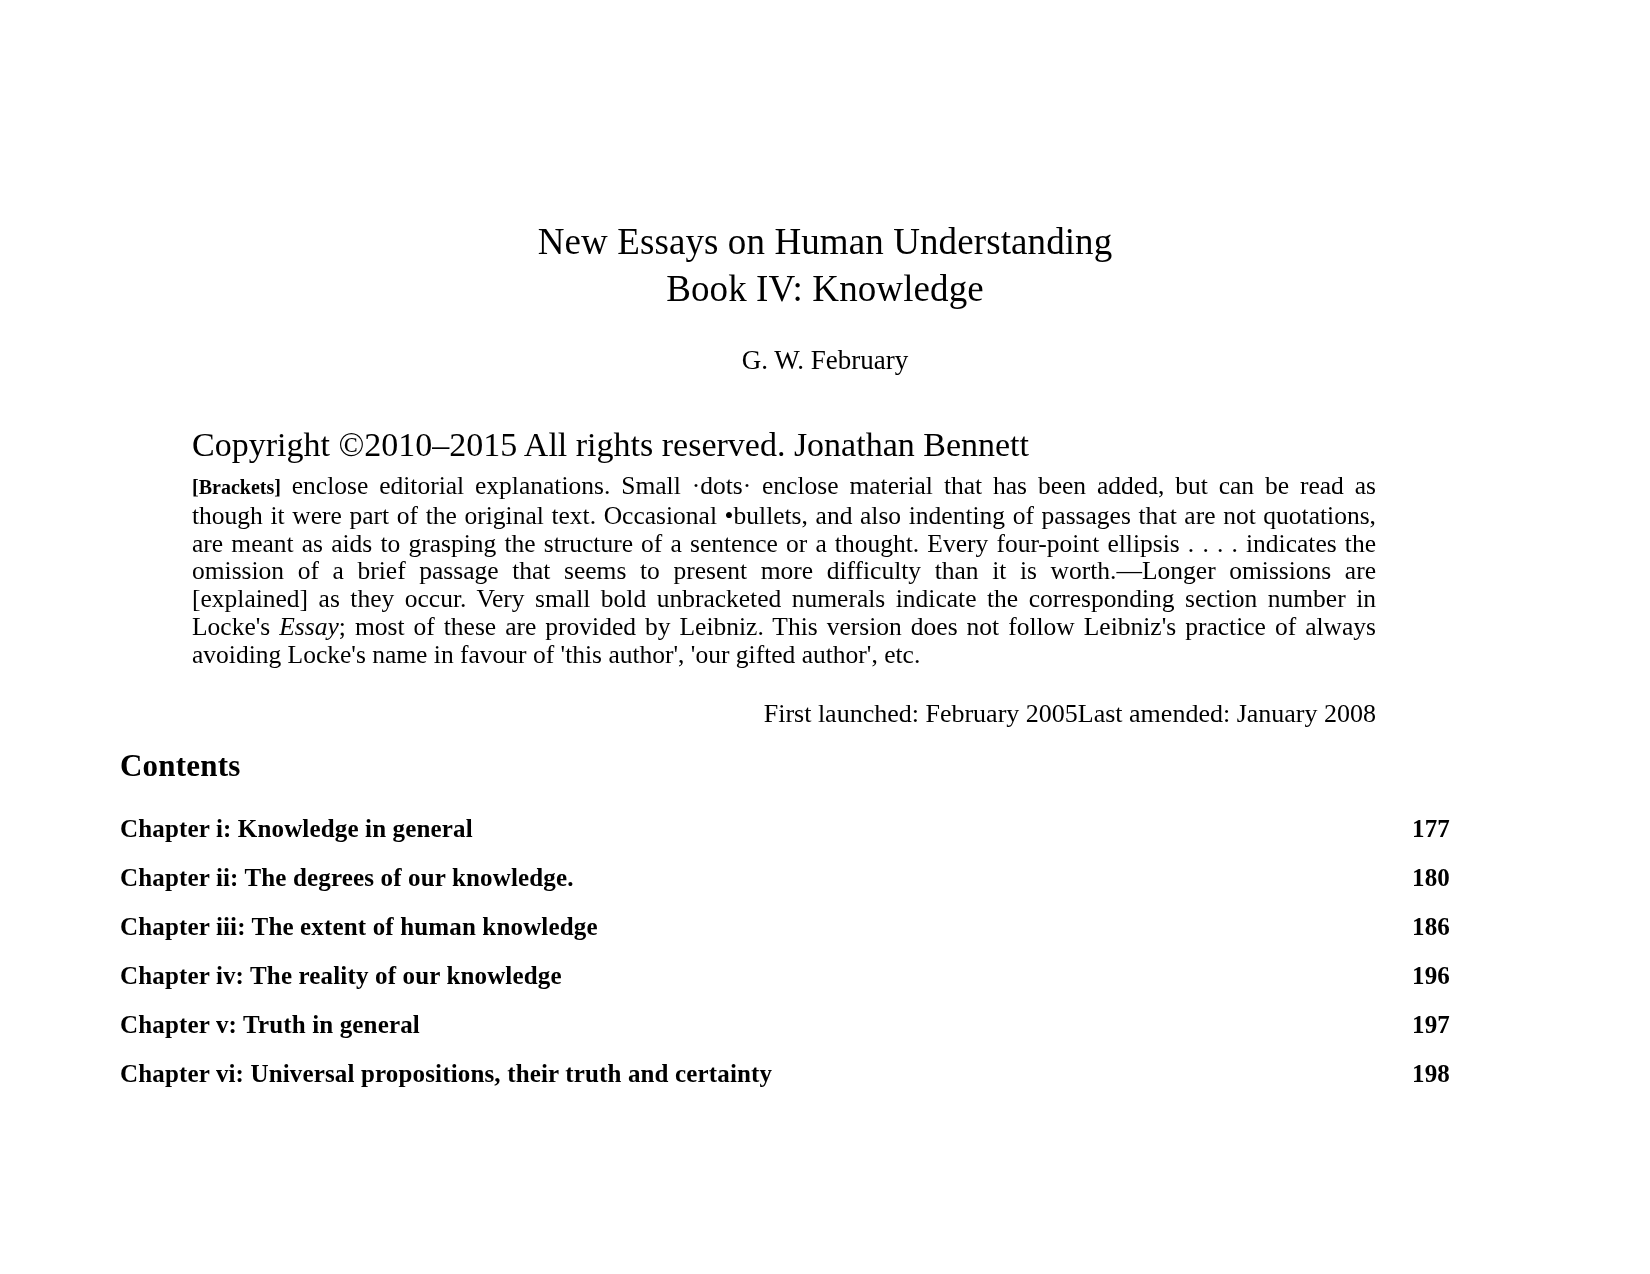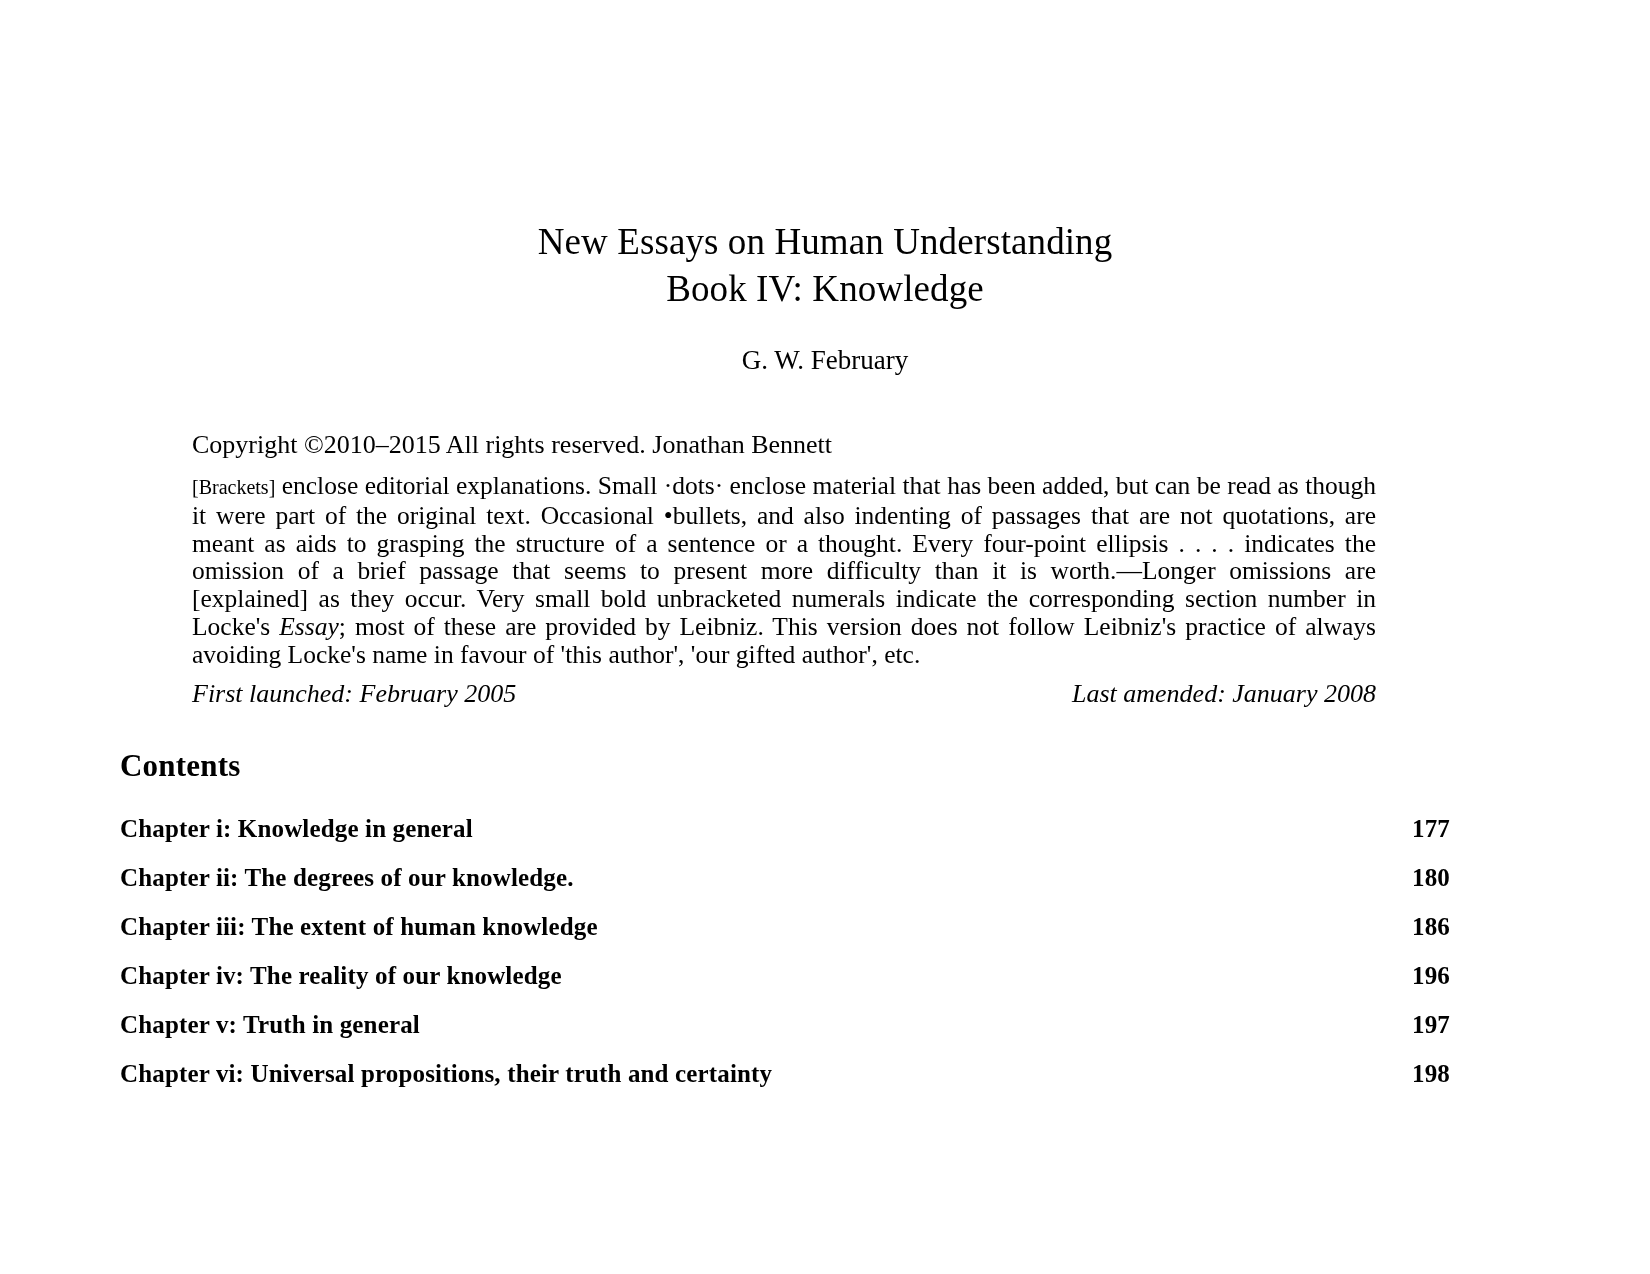--- a/index.html
+++ b/index.html
@@ -48,44 +48,44 @@
   }
 
   
   .frontmatter {
     position: absolute;
     left: 192px;
     top: 428px;
     width: 1184px;
   }
   .copyright {
-    font-size: 26px;
+    font-size: 34px;
     line-height: 34px;
     margin-bottom: 10px;
   }
   .editorial {
     font-size: 25.5px;
     line-height: 27.8px;
     text-align: justify;
     text-justify: inter-word;
   }
   .editorial .smallcaps-brackets {
     font-size: 20px;
+    font-weight: bold;
   }
   .editorial em {
   }
   .dates {
     position: relative;
-    margin-top: 8px;
+    margin-top: 28px;
     font-size: 26px;
     line-height: 34px;
     display: flex;
-    justify-content: space-between;
+    justify-content: flex-end;
     width: 1184px;
-    font-style: italic;
   }
   .dates span {
     white-space: nowrap;
   }
 
   
   .contents-heading {
     position: absolute;
     left: 120px;
     top: 748px;

